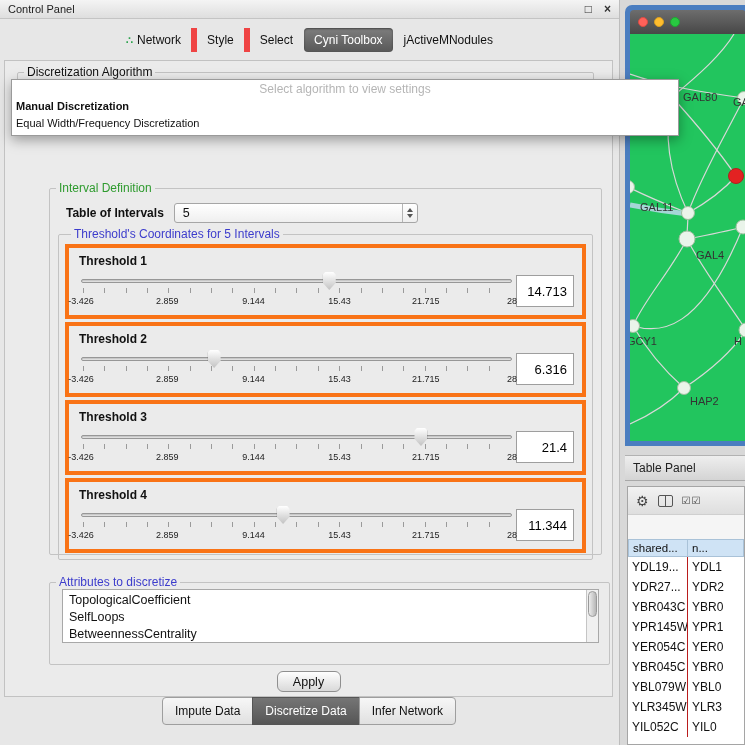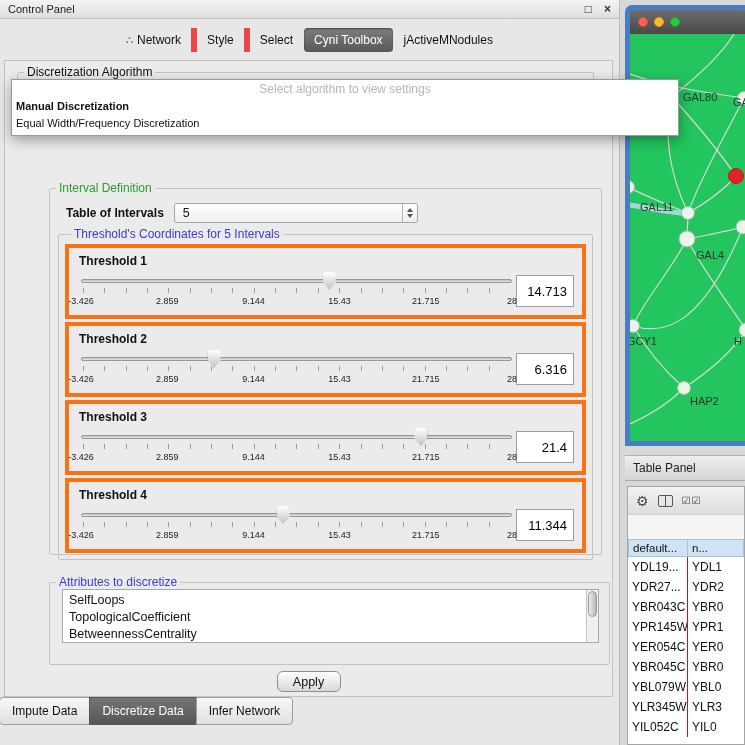--- a/index.html
+++ b/index.html
@@ -69,21 +69,21 @@
   .attr-group{position:absolute;left:44px;right:2px;top:514px;height:90px}
   .attr-sub{margin:3px 0 4px 12px}
   .listbox{position:relative;margin:0 10px 0 12px;height:54px;border:1px solid #a8a8a8;background:#fff;overflow:hidden}
   .list-items{font-size:12.5px;padding:2px 14px 0 6px}
   .list-item{height:17px;line-height:17px;white-space:nowrap;overflow:hidden}
   .v-scrollbar{position:absolute;top:0;right:0;bottom:0;width:12px;background:#f0f0f0;border-left:1px solid #c5c5c5}
   .v-thumb{margin:1px;height:26px;background:linear-gradient(to right,#ececec,#b6b6b6);border:1px solid #9a9a9a;border-radius:5px}
 
   .apply-btn{position:absolute;bottom:4px;left:50%;transform:translateX(-50%);width:64px;height:21px;border:1px solid #8f8f8f;border-radius:6px;background:linear-gradient(#fefefe,#d9d9d9);font-size:12.5px;font-family:"Liberation Sans",sans-serif;color:#111}
 
-  .bottom-tabs{position:absolute;left:0;right:0;bottom:20px;height:28px;display:flex;}
+  .bottom-tabs{position:absolute;left:0;right:0;bottom:20px;height:28px;display:flex;justify-content:center}
   .btab{display:flex;align-items:center;padding:0 12px;font-size:12px;border:1px solid #9e9e9e;background:linear-gradient(#f7f7f7,#e0e0e0);margin-left:-1px;color:#111}
   .btab:first-child{border-radius:4px 0 0 4px}
   .btab:last-child{border-radius:0 4px 4px 0}
   .btab.selected{background:linear-gradient(#757575,#565656);color:#fff;border-color:#555}
 
   
   .network-window{position:absolute;left:625px;top:5px;width:126px;height:441px;background:#4a7dc0;border-radius:7px 0 0 0;padding:5px}
   .mac-titlebar{height:24px;background:linear-gradient(#6d6d6d,#474747);border-radius:4px 4px 0 0;display:flex;align-items:center;padding-left:8px;gap:6px}
   .tl{width:10px;height:10px;border-radius:50%;display:inline-block}
   .tl-red{background:#ff6159;border:1px solid #d94c44}
@@ -250,22 +250,22 @@
                 </div>
               </div>
             </div>
         </fieldset>
       </fieldset>
 
       <fieldset class="group attr-group">
         <legend class="blue">Attributes to discretize</legend>
         <div class="listbox">
           <div class="list-items" id="attr-items">
+              <div class="list-item">TopologicalCoefficient</div>
               <div class="list-item">SelfLoops</div>
-              <div class="list-item">TopologicalCoefficient</div>
               <div class="list-item">BetweennessCentrality</div>
             </div>
           <div class="v-scrollbar">
             <div class="v-thumb"></div>
           </div>
         </div>
       </fieldset>
 
       <button class="apply-btn">Apply</button>
     </div>
@@ -333,21 +333,21 @@
   </div>
 
   <section class="table-window">
     <div class="table-toolbar">
       <span class="tb-icon">⚙</span>
       <span class="tb-icon columns-icon"></span>
       <span class="tb-icon checks">☑☑</span>
     </div>
     <div class="node-table" id="node-table">
         <div class="t-row t-header">
-          <div class="t-cell c1">default...</div>
+          <div class="t-cell c1">shared...</div>
           <div class="t-cell c2">n...</div>
         </div>
         <div class="t-row">
           <div class="t-cell c1">YDL19...</div>
           <div class="t-cell c2">YDL1</div>
         </div>
         <div class="t-row">
           <div class="t-cell c1">YDR27...</div>
           <div class="t-cell c2">YDR2</div>
         </div>

